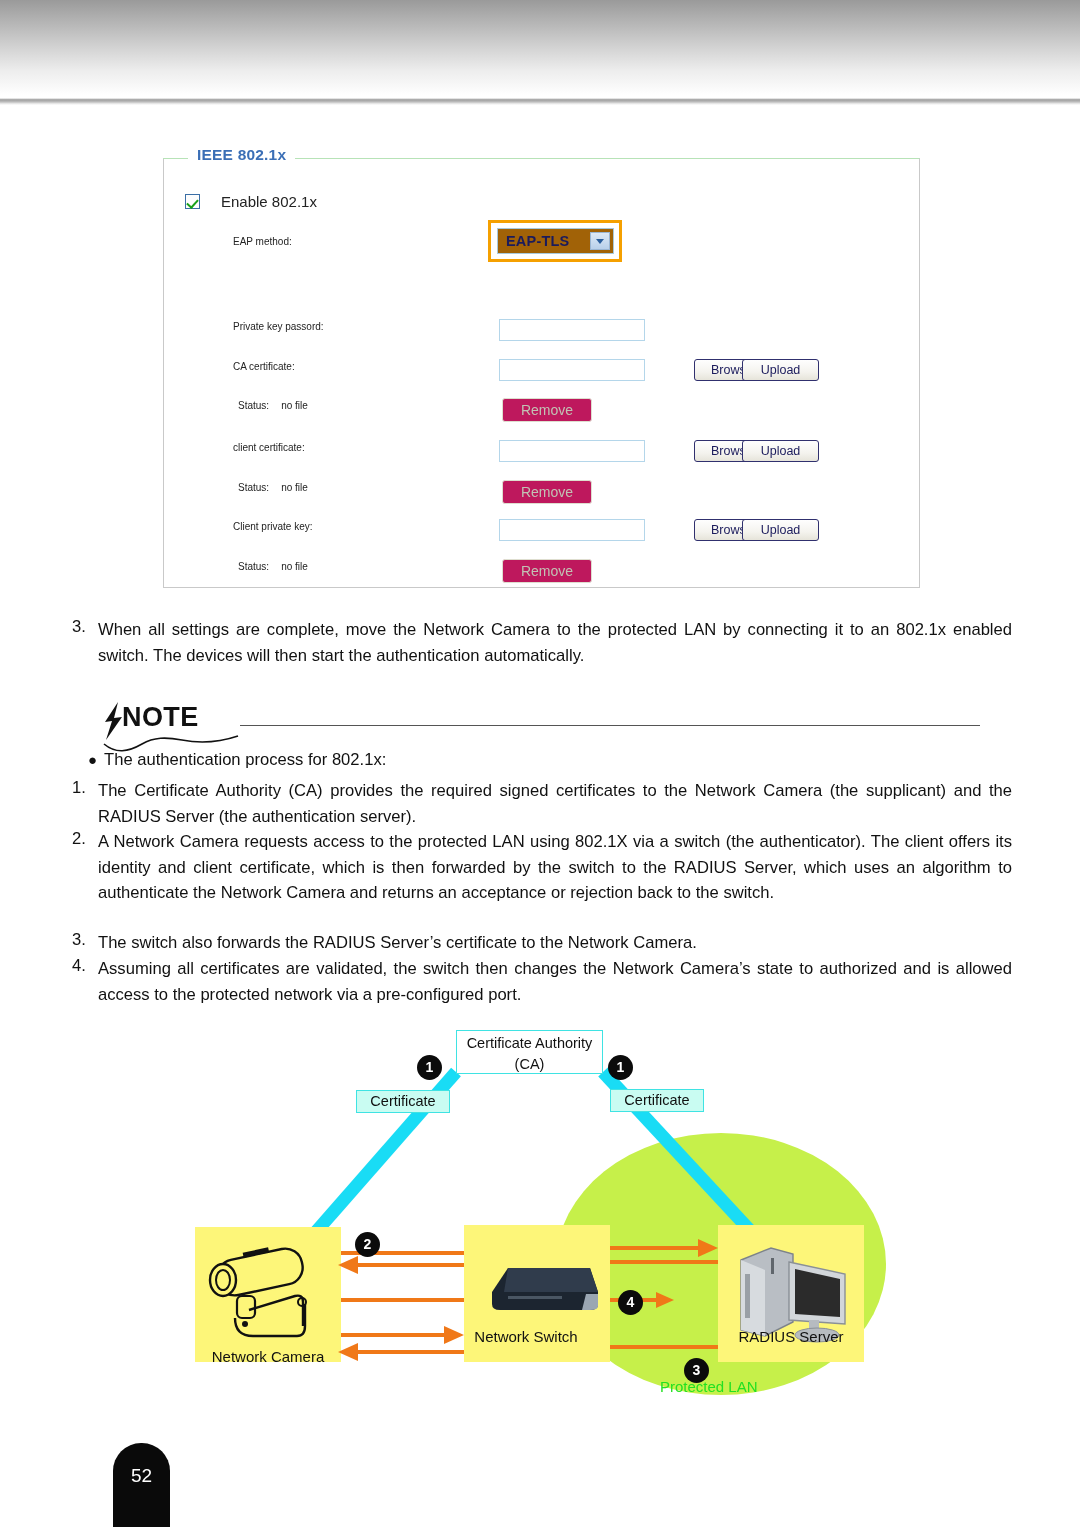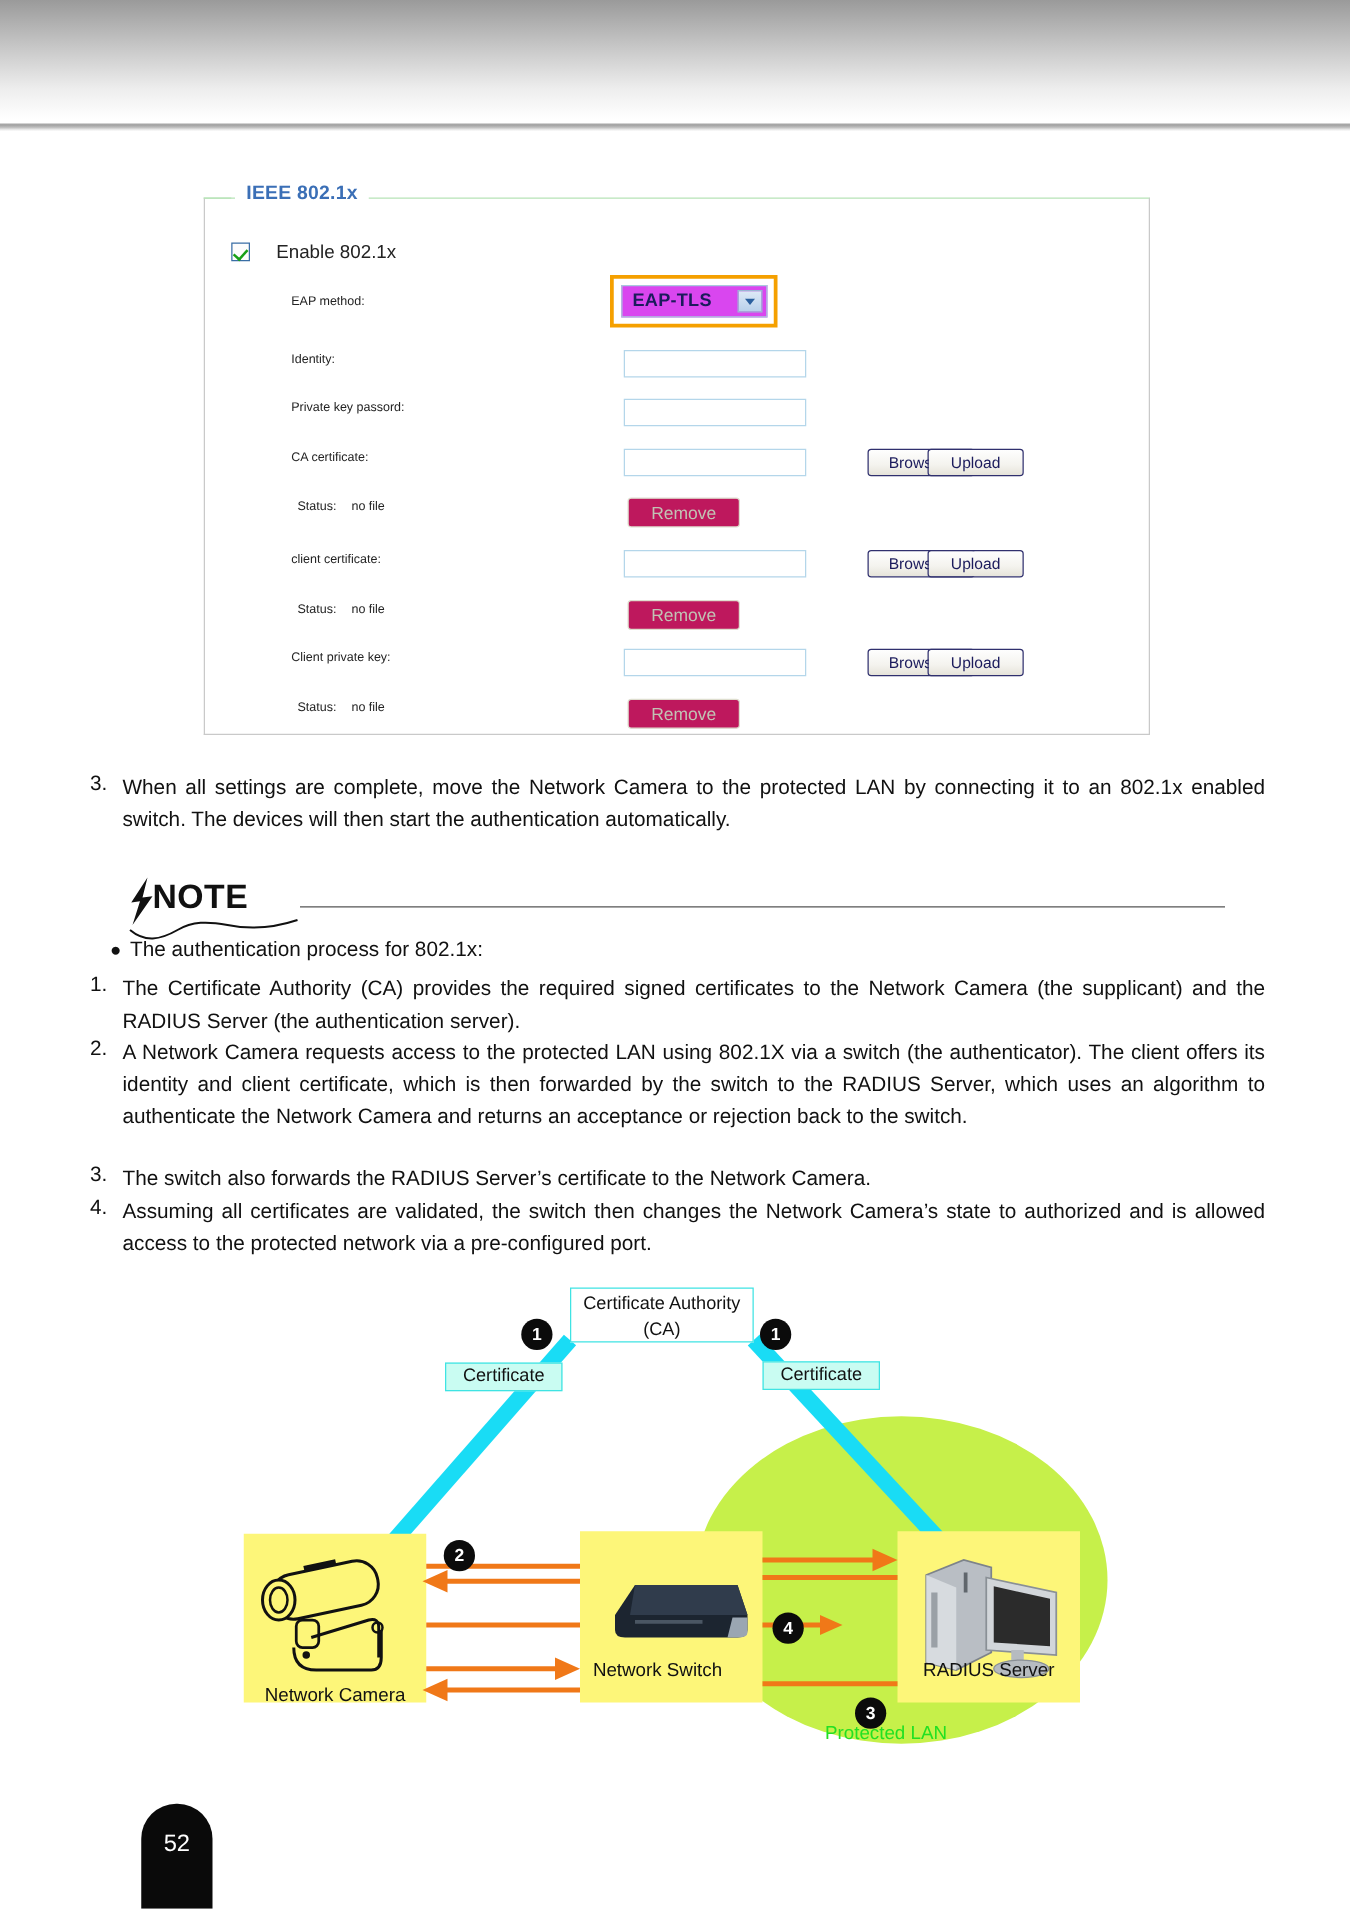--- a/index.html
+++ b/index.html
@@ -162,21 +162,21 @@
     left: 325px; top: 62px;
     width: 134px; height: 42px;
     border: 3px solid #f5a000;
     box-sizing: border-box;
   }
   .eap-select {
     position: absolute;
     left: 334px; top: 70px;
     width: 117px; height: 26px;
     border: 1px solid #a8c9dd;
-    background: #d946ef;
+    background: #a16207;
     box-sizing: border-box;
     display: flex;
     align-items: center;
   }
   .eap-select .val {
     padding-left: 8px;
     font-size: 14.5px;
     color: #1b1b5c;
     font-weight: 600;
     letter-spacing: 0.2px;
@@ -378,24 +378,20 @@
 
   <div class="row" style="top:76px;">
     <span class="lbl">EAP method:</span>
   </div>
   <div class="eap-highlight"></div>
   <div class="eap-select">
     <span class="val">EAP-TLS</span>
     <span class="eap-arrow"></span>
   </div>
 
-  <div class="row" style="top:122px;">
-    <span class="lbl">Identity:</span>
-    <span class="txt-input"></span>
-  </div>
 
   <div class="row" style="top:161px;">
     <span class="lbl">Private key passord:</span>
     <span class="txt-input"></span>
   </div>
 
   <div class="row" style="top:201px;">
     <span class="lbl">CA certificate:</span>
     <span class="txt-input"></span>
     <span class="btn btn-browse">Browse...</span>

